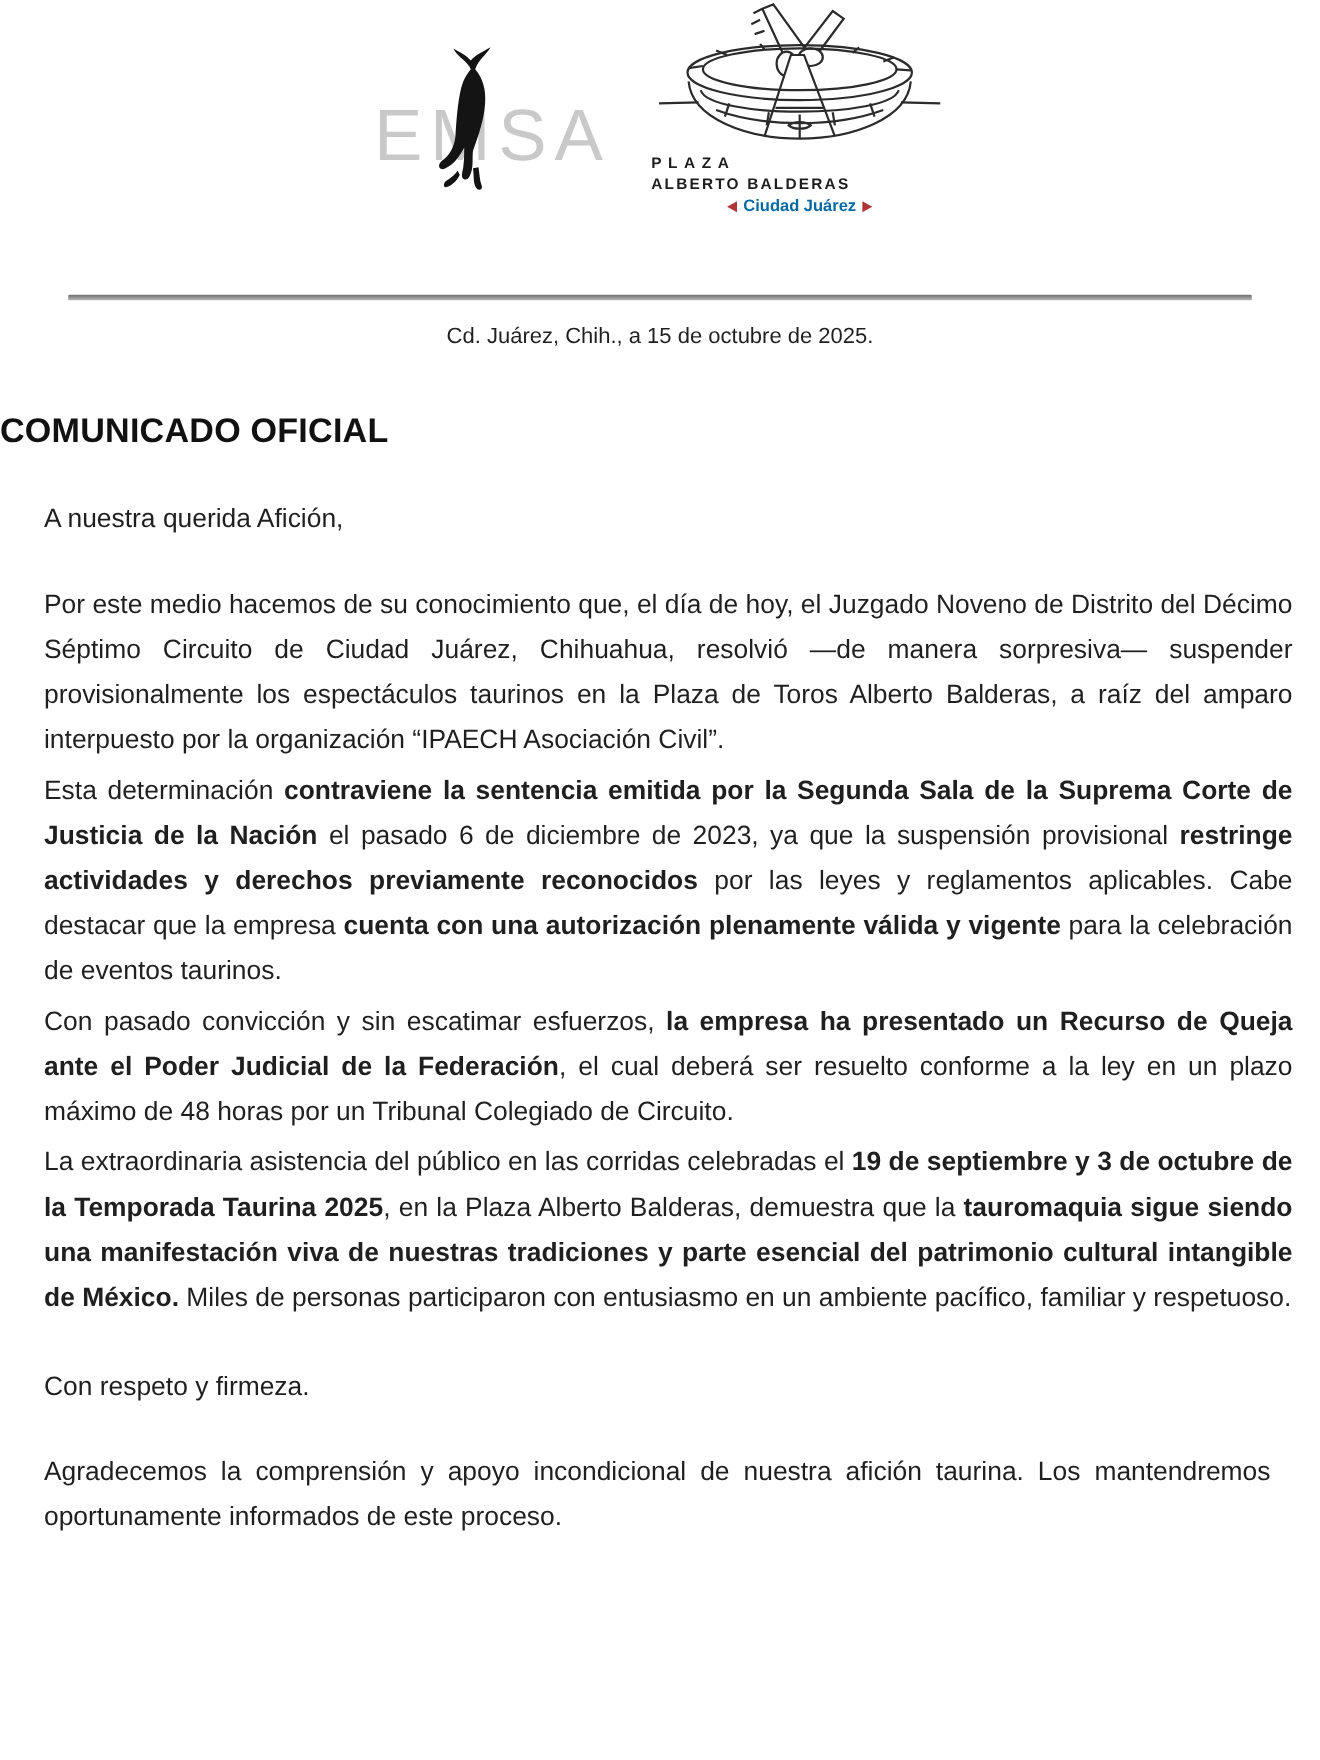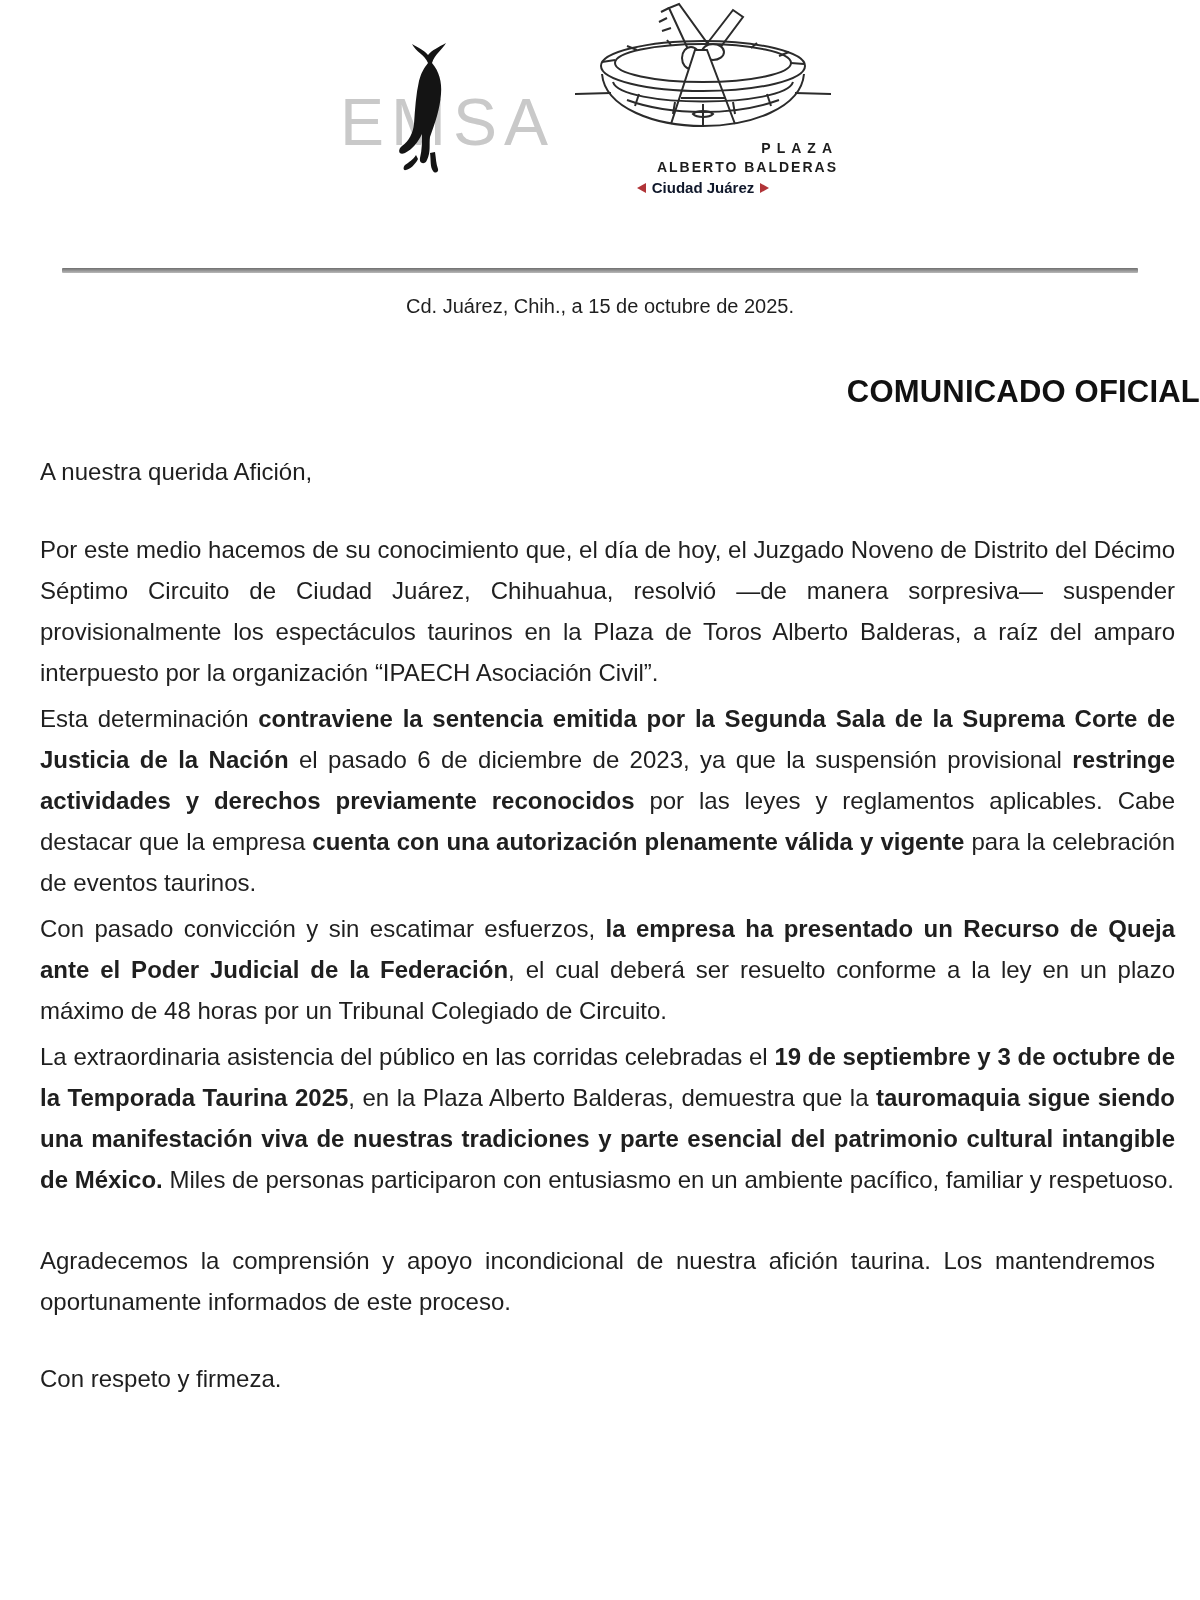--- a/index.html
+++ b/index.html
@@ -19,45 +19,45 @@
   .emsa-logo { position: absolute; left: 330px; top: 55px; width: 235px; height: 135px; }
   .emsa-wordmark {
     position: absolute; left: 10px; top: 34px;
     font-size: 66px; line-height: 66px;
     font-weight: 400;
     color: #c9c9c9;
     letter-spacing: 7px;
   }
   .bull-svg { position: absolute; left: 58px; top: -14px; width: 78px; height: 138px; }
 
-  .plaza-logo { position: absolute; left: 568px; top: 2px; width: 270px; text-align: right; }
+  .plaza-logo { position: absolute; left: 592px; top: 2px; width: 270px; text-align: left; }
   .ring-svg { width: 256px; height: 140px; display: block; margin: 0 auto; }
   .plaza-line1 { font-size: 14px; font-weight: 700; letter-spacing: 6px; color: #1d1d1d; margin-top: -2px; }
   .plaza-line2 { font-size: 14px; font-weight: 700; letter-spacing: 2px; color: #1d1d1d; margin-top: 3px; white-space: nowrap; }
-  .plaza-line3 { font-size: 15px; font-weight: 700; color: #0f172a; margin-top: 4px; display: flex; align-items: center; justify-content: center; gap: 6px; }
+  .plaza-line3 { font-size: 15px; font-weight: 700; color: #0369a1; margin-top: 4px; display: flex; align-items: center; justify-content: center; gap: 6px; }
   .dart { width: 0; height: 0; border-top: 5px solid transparent; border-bottom: 5px solid transparent; display: inline-block; }
   .dart-left  { border-right: 9px solid #b13438; }
   .dart-right { border-left: 9px solid #b13438; }
 
   
   .divider {
     margin: 56px 62px 0 62px;
     height: 5px;
     background: linear-gradient(#6f6f6f, #b9b9b9);
     border-radius: 1px;
   }
   .date-line {
     margin-top: 22px;
     text-align: center;
     font-size: 20px;
     color: #1f1f1f;
   }
   .doc-title {
     margin: 56px 0 0 0;
-    text-align: right;
+    text-align: left;
     font-size: 31px;
     font-weight: 700;
     letter-spacing: 0.2px;
     color: #111;
   }
 
   
   .salutation {
     margin: 43px 45px 0 40px;
     font-size: 24px;
@@ -169,17 +169,17 @@
     </div>
 
   <div class="body-text">
       <p><span>Por este medio hacemos de su conocimiento que, el día de hoy, el Juzgado Noveno de Distrito del Décimo Séptimo Circuito de Ciudad Juárez, Chihuahua, resolvió —de manera sorpresiva— suspender provisionalmente los espectáculos taurinos en la Plaza de Toros Alberto Balderas, a raíz del amparo interpuesto por la organización “IPAECH Asociación Civil”.</span></p>
       <p><span>Esta determinación </span><b>contraviene la sentencia emitida por la Segunda Sala de la Suprema Corte de Justicia de la Nación</b><span> el pasado 6 de diciembre de 2023, ya que la suspensión provisional </span><b>restringe actividades y derechos previamente reconocidos</b><span> por las leyes y reglamentos aplicables. Cabe destacar que la empresa </span><b>cuenta con una autorización plenamente válida y vigente</b><span> para la celebración de eventos taurinos.</span></p>
       <p><span>Con pasado convicción y sin escatimar esfuerzos, </span><b>la empresa ha presentado un Recurso de Queja ante el Poder Judicial de la Federación</b><span>, el cual deberá ser resuelto conforme a la ley en un plazo máximo de 48 horas por un Tribunal Colegiado de Circuito.</span></p>
       <p><span>La extraordinaria asistencia del público en las corridas celebradas el </span><b>19 de septiembre y 3 de octubre de la Temporada Taurina 2025</b><span>, en la Plaza Alberto Balderas, demuestra que la </span><b>tauromaquia sigue siendo una manifestación viva de nuestras tradiciones y parte esencial del patrimonio cultural intangible de México.</b><span> Miles de personas participaron con entusiasmo en un ambiente pacífico, familiar y respetuoso.</span></p>
     </div>
 
   <div class="closing-block">
+      <p>Con respeto y firmeza.</p>
       <p>Agradecemos la comprensión y apoyo incondicional de nuestra afición taurina. Los mantendremos oportunamente informados de este proceso.</p>
-      <p>Con respeto y firmeza.</p>
     </div>
 
 </div>
 
 </body></html>

